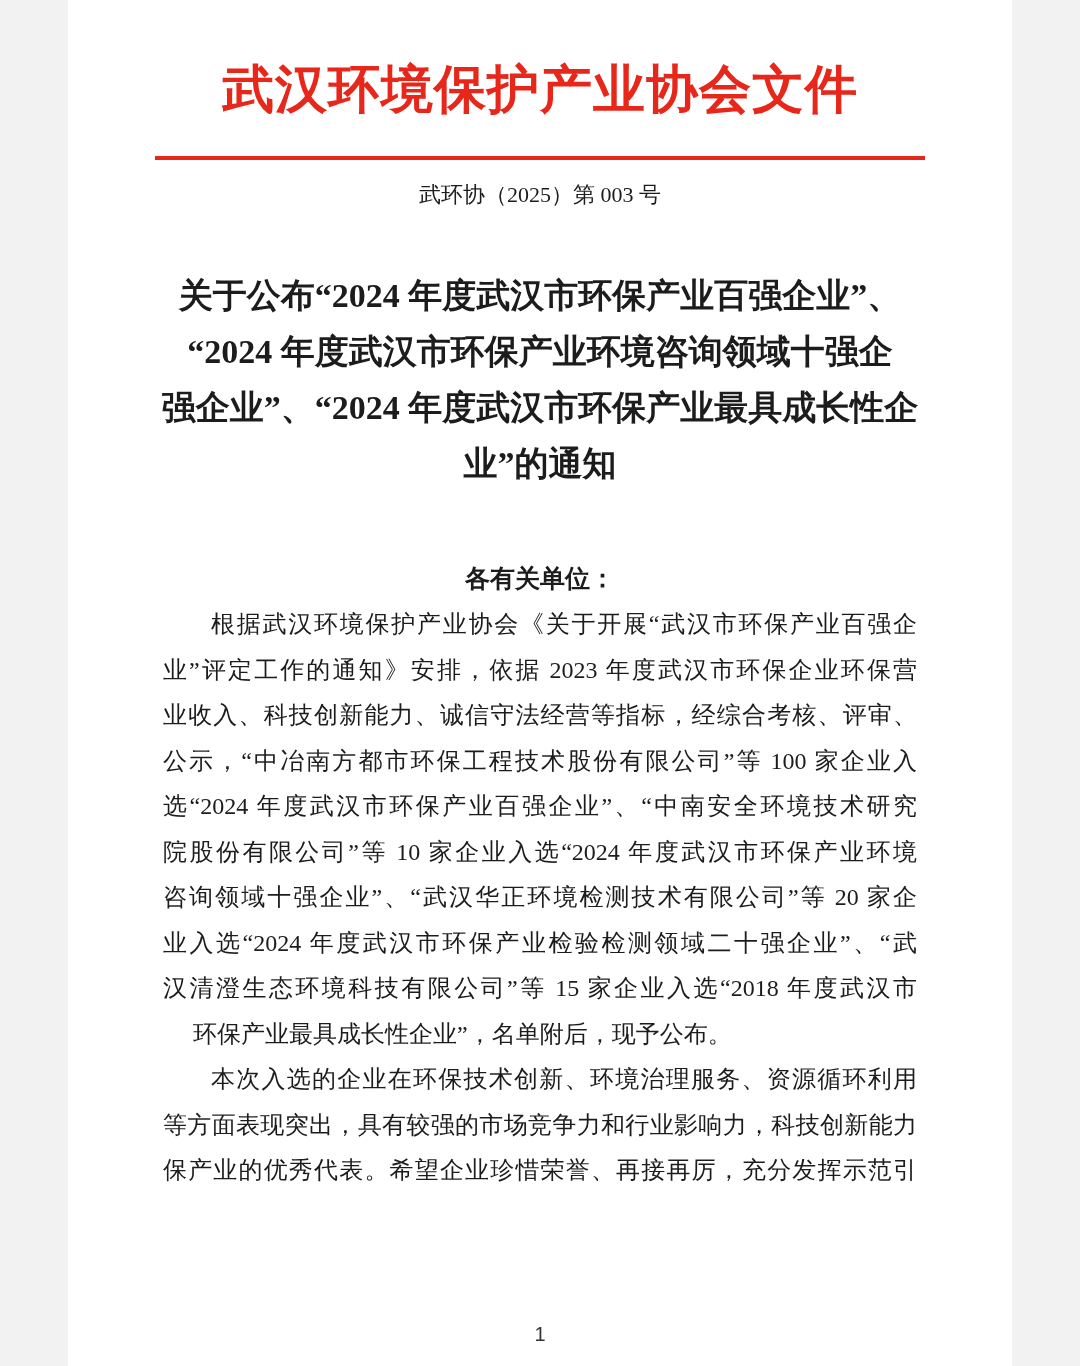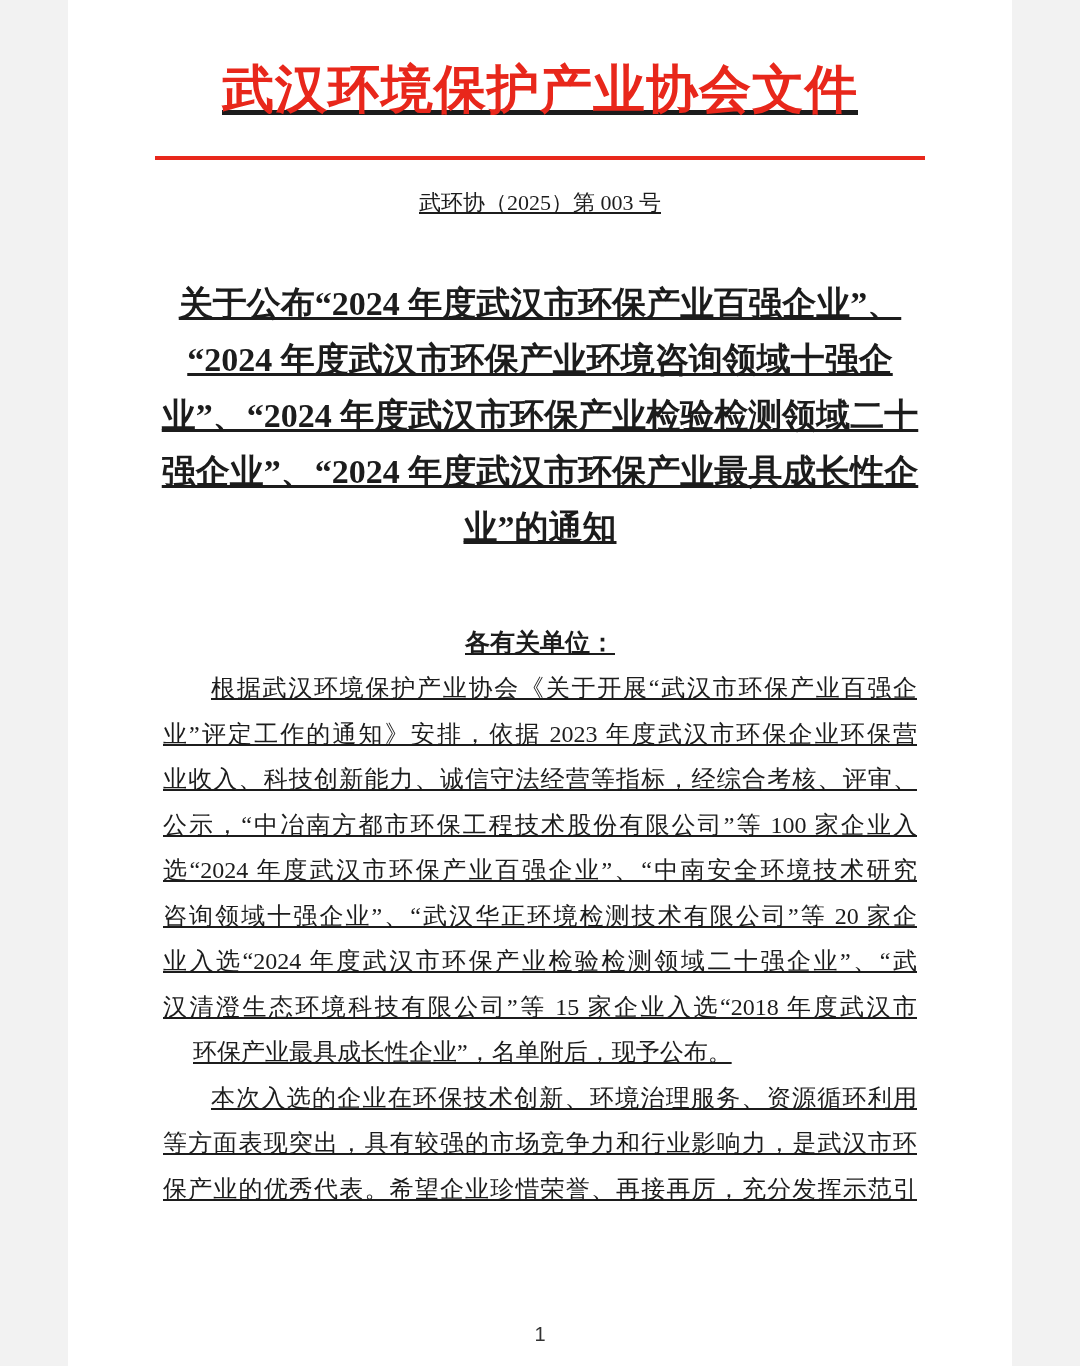--- a/index.html
+++ b/index.html
@@ -6,37 +6,36 @@
   html, body { background: #f2f2f2; }
   .page {
     position: relative;
     width: 944px;
     height: 1366px;
     margin: 0 auto;
     background: #ffffff;
     font-family: "Liberation Serif", "DejaVu Serif", serif;
     color: #1c1c1c;
     overflow: hidden;
-    text-decoration: underline;
   }
   .org-title {
     margin-top: 54px;
     text-align: center;
     font-size: 52px;
     line-height: 72px;
     font-weight: bold;
     letter-spacing: 1px;
   }
   .red-line {
     width: 770px;
     height: 4px;
     margin: 30px auto 0 auto;
   }
   .doc-number {
-    margin-top: 28px;
+    margin-top: 20px;
     text-align: center;
     font-size: 22px;
     line-height: 30px;
     color: #1c1c1c;
   }
   .title-block {
     margin-top: 58px;
     text-align: center;
     font-weight: bold;
     font-size: 34px;
@@ -81,38 +80,38 @@
 
   <div class="org-title accent-text" style="color: rgb(232, 39, 27);">武汉环境保护产业协会文件</div>
 
   <div class="red-line accent-bg" style="background: rgb(232, 39, 27);"></div>
 
   <div class="doc-number">武环协（2025）第 003 号</div>
 
   <div class="title-block">
     <div class="title-line">关于公布“2024 年度武汉市环保产业百强企业”、</div>
     <div class="title-line">“2024 年度武汉市环保产业环境咨询领域十强企</div>
-    <div class="title-line">业”、“2024 年度武汉市环保产业检验检测领域二十</div>
     <div class="title-line">强企业”、“2024 年度武汉市环保产业最具成长性企</div>
     <div class="title-line">业”的通知</div>
   </div>
 
   <div class="body-block">
     <div class="salutation">各有关单位：</div>
 
     <div class="body-line fill indent">根据武汉环境保护产业协会《关于开展“武汉市环保产业百强企</div>
     <div class="body-line fill">业”评定工作的通知》安排，依据 2023 年度武汉市环保企业环保营</div>
     <div class="body-line fill">业收入、科技创新能力、诚信守法经营等指标，经综合考核、评审、</div>
     <div class="body-line fill">公示，“中冶南方都市环保工程技术股份有限公司”等 100 家企业入</div>
     <div class="body-line fill">选“2024 年度武汉市环保产业百强企业”、“中南安全环境技术研究</div>
+    <div class="body-line fill">院股份有限公司”等 10 家企业入选“2024 年度武汉市环保产业环境</div>
     <div class="body-line fill">咨询领域十强企业”、“武汉华正环境检测技术有限公司”等 20 家企</div>
     <div class="body-line fill">业入选“2024 年度武汉市环保产业检验检测领域二十强企业”、“武</div>
     <div class="body-line fill">汉清澄生态环境科技有限公司”等 15 家企业入选“2018 年度武汉市</div>
     <div class="body-line lastline">环保产业最具成长性企业”，名单附后，现予公布。</div>
 
     <div class="body-line fill indent">本次入选的企业在环保技术创新、环境治理服务、资源循环利用</div>
-    <div class="body-line fill">等方面表现突出，具有较强的市场竞争力和行业影响力，是武汉市环</div>
+    <div class="body-line fill">等方面表现突出，具有较强的市场竞争力和行业影响力，科技创新能力</div>
     <div class="body-line fill">保产业的优秀代表。希望企业珍惜荣誉、再接再厉，充分发挥示范引</div>
   </div>
 
   <div class="page-number">1</div>
 
 </div>
 
 </body></html>

